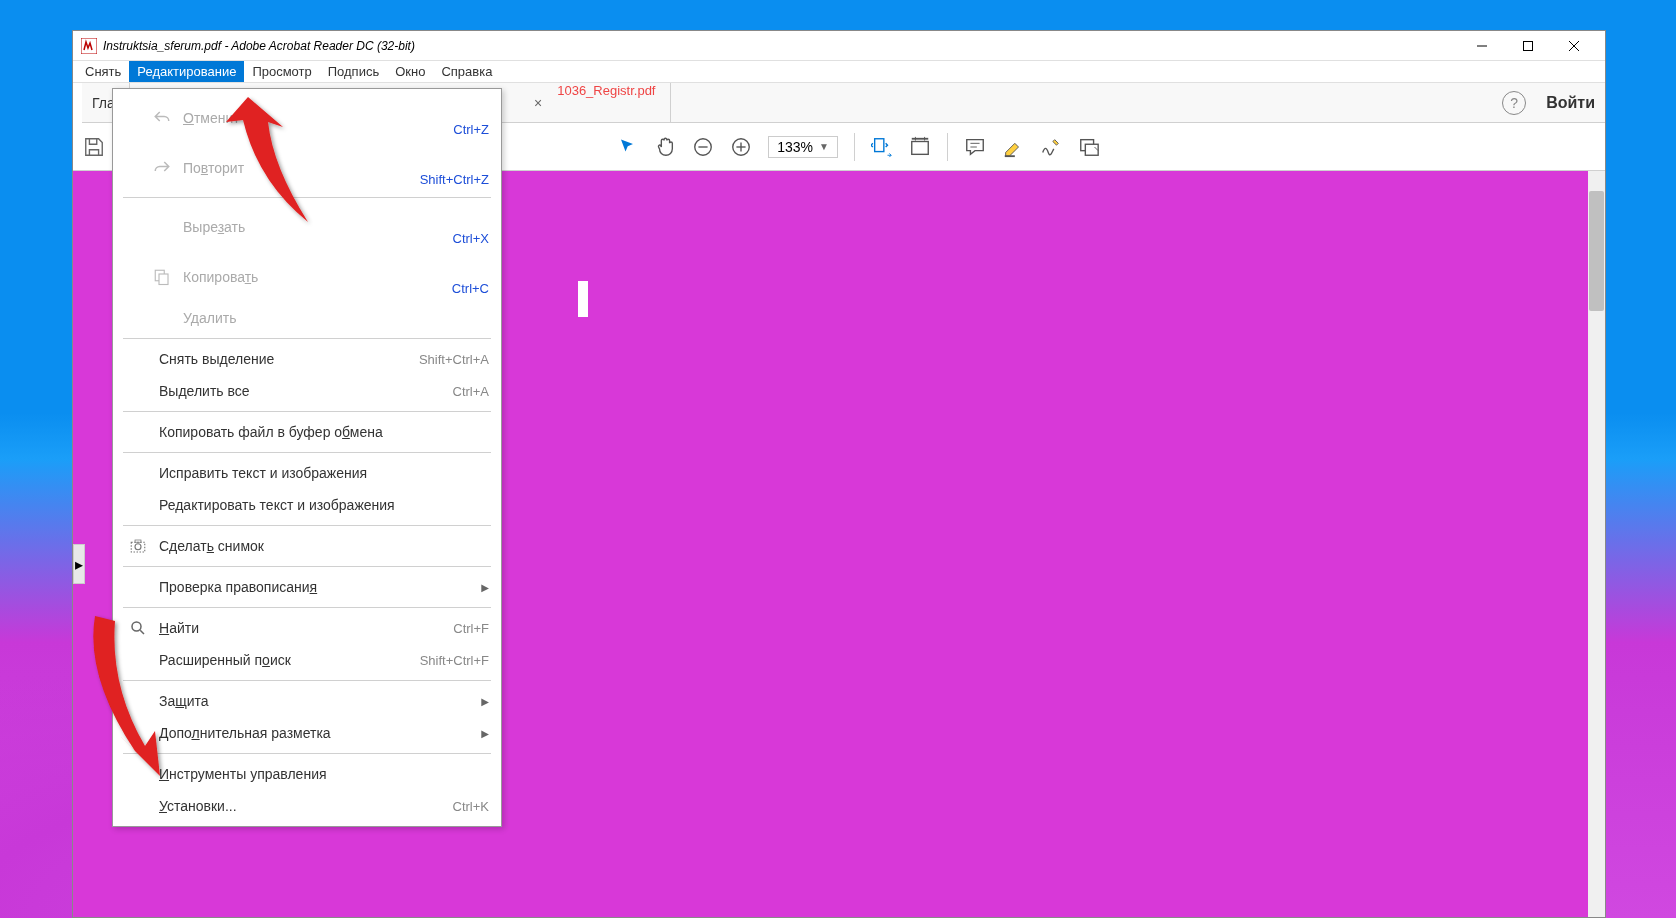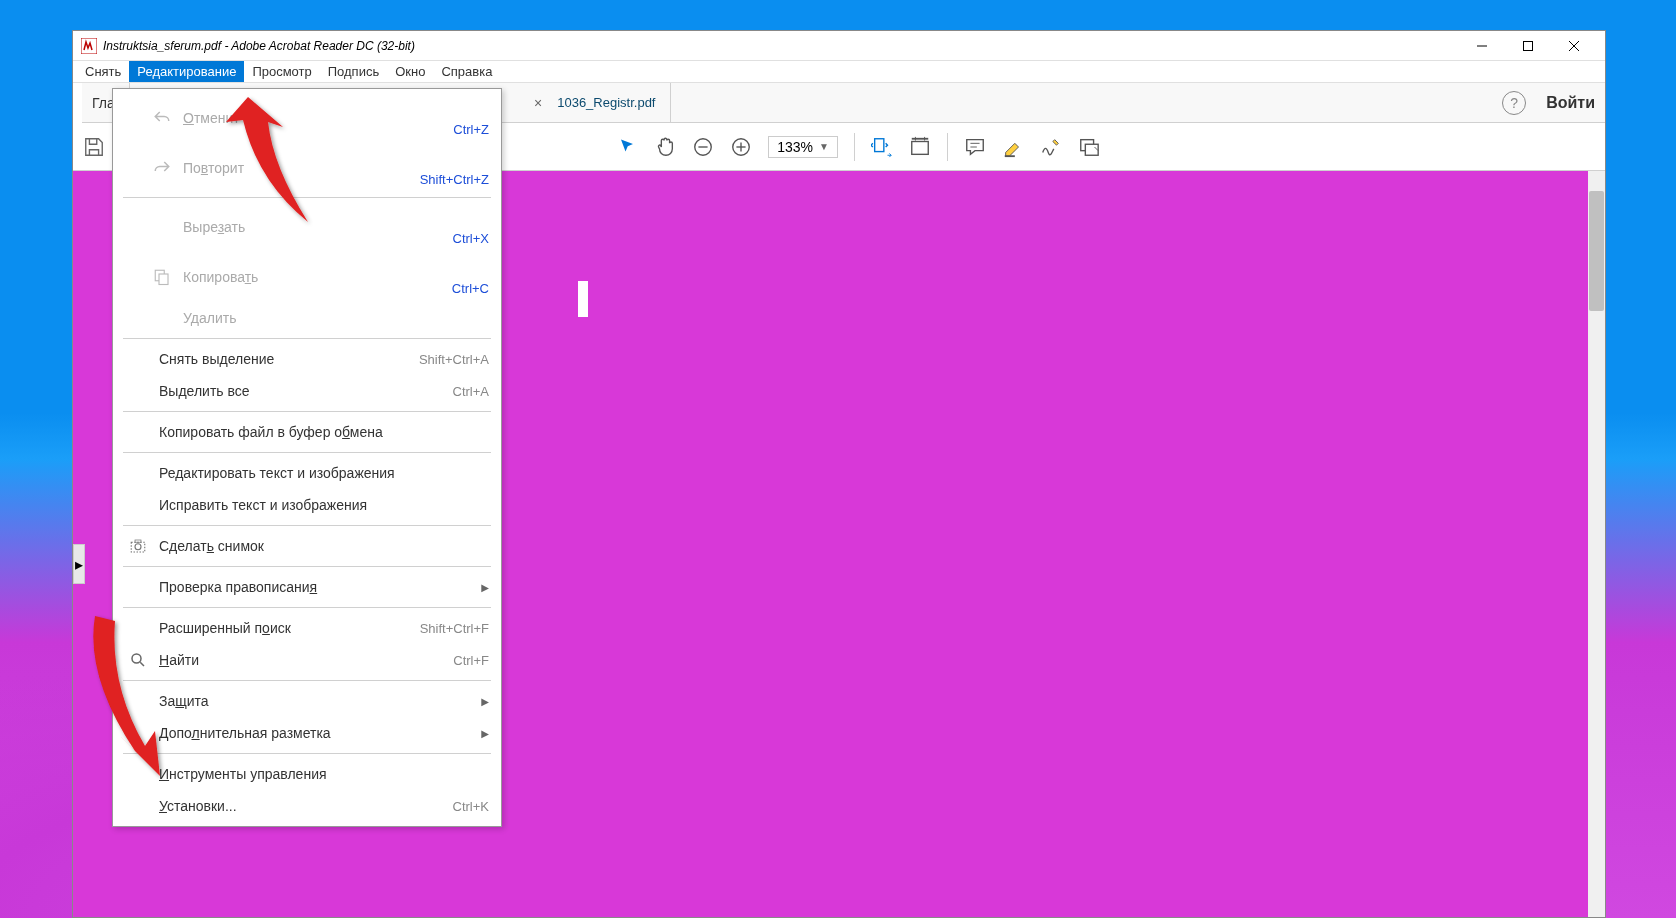--- a/index.html
+++ b/index.html
@@ -11,21 +11,21 @@
 .titlebar-icon { width: 16px; height: 16px; margin-right: 6px; }
 .titlebar-title { font-size: 12px; color: #000; flex: 1; }
 .window-controls { display: flex; gap: 0; }
 .win-btn { width: 46px; height: 30px; display: flex; align-items: center; justify-content: center; background: transparent; border: none; cursor: pointer; }
 .win-btn svg { pointer-events: none; }
 .menubar { height: 22px; display: flex; align-items: stretch; background: #fff; border-bottom: 1px solid #e0e0e0; padding: 0 4px; }
 .menubar-item { padding: 2px 8px; font-size: 13px; color: #333; display: flex; align-items: center; cursor: pointer; }
 .menubar-item.active { background: #0078d7; color: #fff; }
 .tabs-row { height: 40px; background: #f8f8f8; border-bottom: 1px solid #d0d0d0; display: flex; align-items: center; position: relative; margin-left: 9px; }
 .tab-home { width: 48px; padding: 0 10px; font-size: 14px; color: #333; border-right: 1px solid #d0d0d0; height: 100%; display: flex; align-items: center; }
-.doc-tab { height: 100%; display: flex; align-items: center; padding: 0 15px; font-size: 13px; color: #0c4a6e; border-right: 1px solid #d0d0d0; position: relative; }
+.doc-tab { height: 100%; display: flex; align-items: flex-start; padding: 0 15px; font-size: 13px; color: #ef4444; border-right: 1px solid #d0d0d0; position: relative; }
 .tab-close { margin-left: 12px; font-size: 14px; color: #666; background: none; border: none; cursor: pointer; }
 .header-right { position: absolute; right: 10px; display: flex; align-items: center; gap: 20px; }
 .help-circle { width: 24px; height: 24px; border: 1.5px solid #888; border-radius: 50%; display: flex; align-items: center; justify-content: center; font-size: 14px; color: #888; }
 .login-text { font-size: 16px; font-weight: 600; color: #333; }
 .toolbar { height: 48px; background: #fff; border-bottom: 1px solid #d0d0d0; display: flex; align-items: center; padding: 0 10px; gap: 16px; }
 .toolbar-spacer { flex: 1; }
 .toolbar-icon { width: 22px; height: 22px; display: flex; align-items: center; justify-content: center; cursor: pointer; }
 .toolbar-sep { width: 1px; height: 28px; background: #d0d0d0; }
 .zoom-box { display: flex; align-items: center; gap: 6px; border: 1px solid #ccc; padding: 2px 8px; font-size: 14px; }
 .content-area { flex: 1; display: flex; background: #d838d8; overflow: hidden; position: relative; }
@@ -244,58 +244,58 @@
     <span class="menu-shortcut">Ctrl+A</span>
   </div>
   <div class="menu-sep"></div>
   <div class="menu-item">
     <span class="menu-icon"></span>
     <span class="menu-label">Копировать файл в буфер о<span class="underline">б</span>мена</span>
   </div>
   <div class="menu-sep"></div>
   <div class="menu-item">
     <span class="menu-icon"></span>
+    <span class="menu-label">Исправить текст и изображения</span>
+  </div>
+  <div class="menu-item">
+    <span class="menu-icon"></span>
     <span class="menu-label">Редактировать текст и изображения</span>
-  </div>
-  <div class="menu-item">
-    <span class="menu-icon"></span>
-    <span class="menu-label">Исправить текст и изображения</span>
   </div>
   <div class="menu-sep"></div>
   <div class="menu-item">
     <span class="menu-icon">
         <svg width="18" height="18" viewBox="0 0 24 24">
           <rect x="3" y="7" width="18" height="13" fill="none" stroke="#777" stroke-width="1.5" stroke-dasharray="2"></rect>
           <circle cx="12" cy="13" r="4" fill="none" stroke="#777" stroke-width="1.5"></circle>
           <rect x="8" y="4" width="8" height="3" fill="none" stroke="#777"></rect>
         </svg>
       </span>
     <span class="menu-label">Сделат<span class="underline">ь</span> снимок</span>
   </div>
   <div class="menu-sep"></div>
   <div class="menu-item">
     <span class="menu-icon"></span>
     <span class="menu-label">Проверка правописани<span class="underline">я</span></span>
     <span class="submenu-arrow">▶</span>
   </div>
   <div class="menu-sep"></div>
   <div class="menu-item">
+    <span class="menu-icon">
+        <svg width="18" height="18" viewBox="0 0 24 24">
+          <circle cx="10" cy="10" r="6" fill="none" stroke="#666" stroke-width="2"></circle>
+          <line x1="15" y1="15" x2="20" y2="20" stroke="#666" stroke-width="2"></line>
+        </svg>
+      </span>
+    <span class="menu-label"><span class="underline">Н</span>айти</span>
+    <span class="menu-shortcut">Ctrl+F</span>
+  </div>
+  <div class="menu-item">
     <span class="menu-icon"></span>
     <span class="menu-label">Расширенный п<span class="underline">о</span>иск</span>
     <span class="menu-shortcut">Shift+Ctrl+F</span>
-  </div>
-  <div class="menu-item">
-    <span class="menu-icon">
-        <svg width="18" height="18" viewBox="0 0 24 24">
-          <circle cx="10" cy="10" r="6" fill="none" stroke="#666" stroke-width="2"></circle>
-          <line x1="15" y1="15" x2="20" y2="20" stroke="#666" stroke-width="2"></line>
-        </svg>
-      </span>
-    <span class="menu-label"><span class="underline">Н</span>айти</span>
-    <span class="menu-shortcut">Ctrl+F</span>
   </div>
   <div class="menu-sep"></div>
   <div class="menu-item">
     <span class="menu-icon"></span>
     <span class="menu-label">За<span class="underline">щ</span>ита</span>
     <span class="submenu-arrow">▶</span>
   </div>
   <div class="menu-item">
     <span class="menu-icon"></span>
     <span class="menu-label">Допо<span class="underline">л</span>нительная разметка</span>

